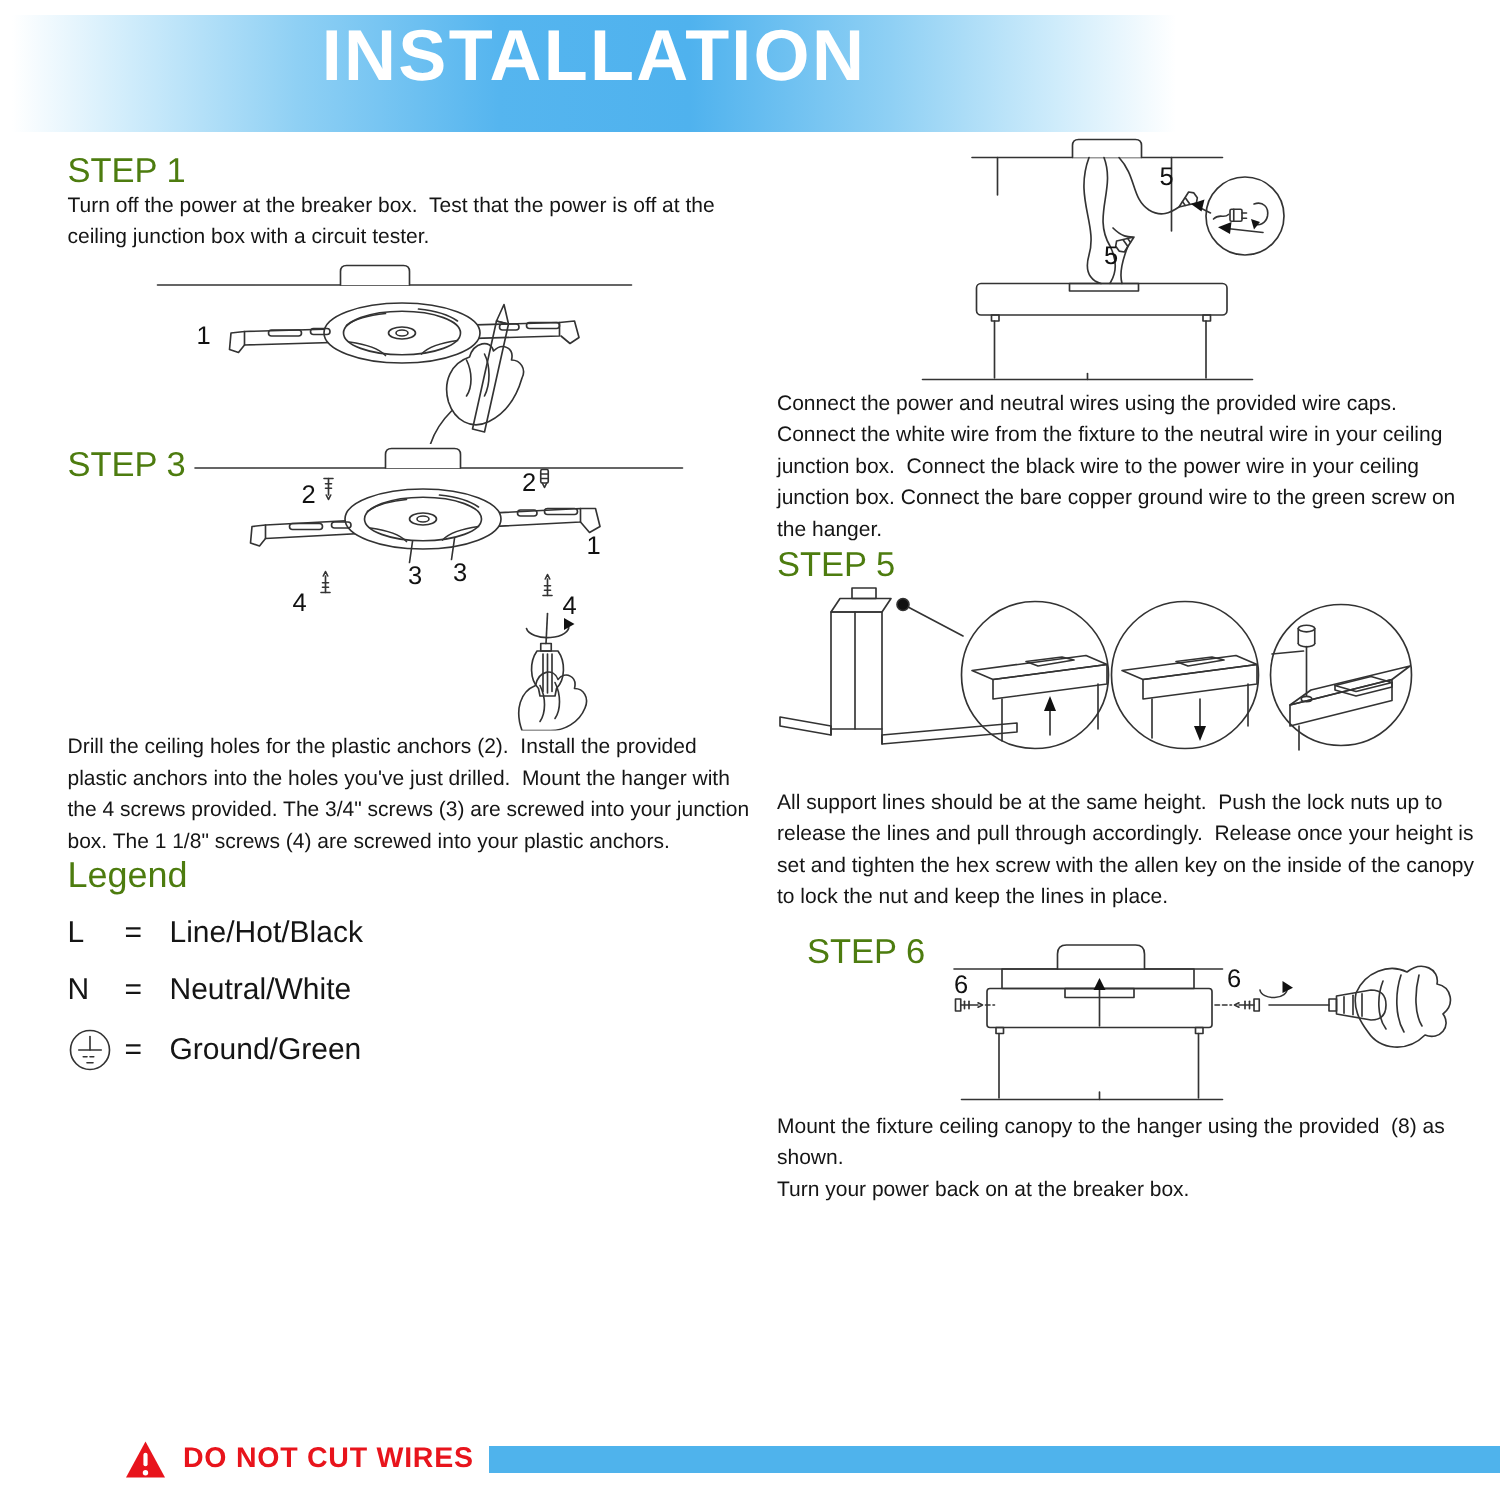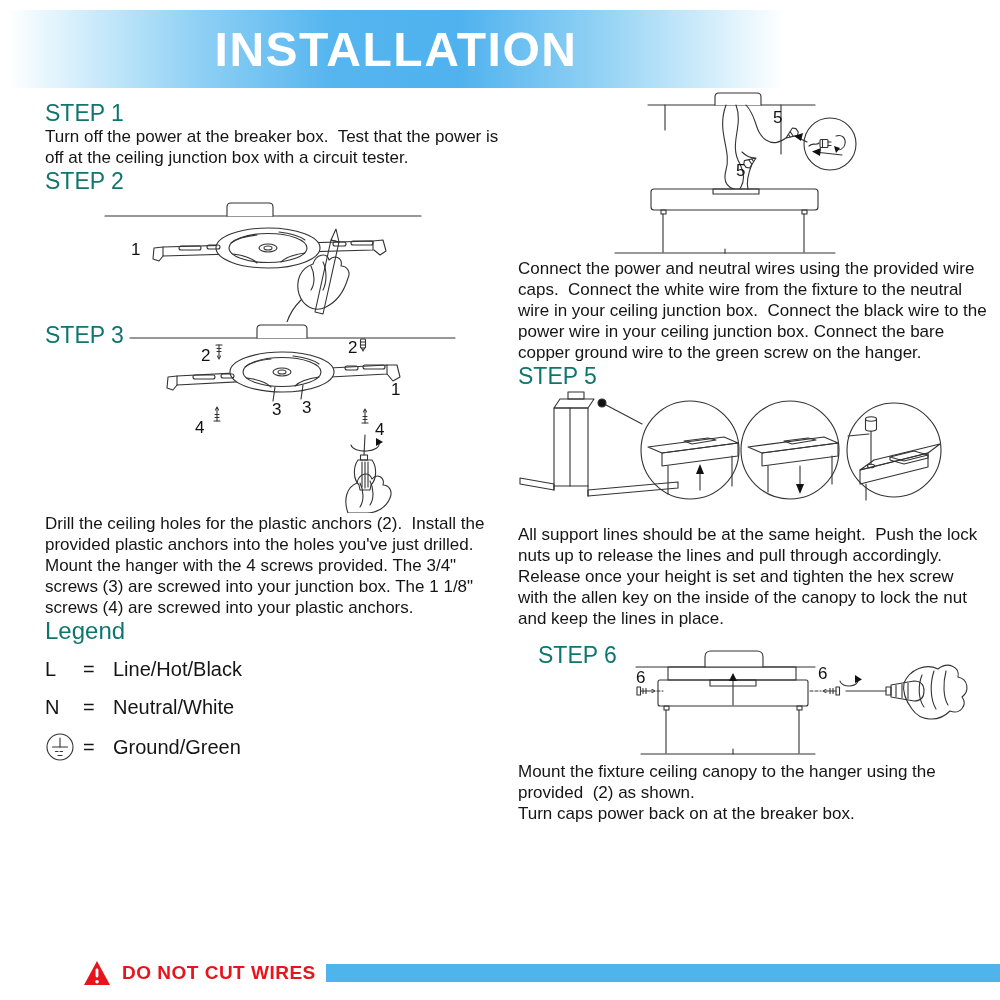--- a/index.html
+++ b/index.html
@@ -3,30 +3,30 @@
 <meta charset="utf-8">
 <style>
   html,body{margin:0;padding:0;}
   body{
     width:1000px;height:1000px;background:#ffffff;position:relative;
     font-family:"Liberation Sans", sans-serif;color:#151515;overflow:hidden;
   }
   .header{
     position:absolute;top:10px;left:0;width:792px;height:78px;
     background:linear-gradient(90deg,#ffffff 1%,#cfecfb 11%,#8fd0f4 25%,#55b5ef 42%,#4fb2ee 58%,#8fd0f4 75%,#cfecfb 89%,#ffffff 99%);
-    display:flex;align-items:center;justify-content:center;
+    display:flex;justify-content:center;
   }
   .header h1{margin:0;color:#ffffff;font-size:48px;font-weight:bold;letter-spacing:1.5px;}
   .col{position:absolute;top:100px;}
   .col-left{left:45px;width:455px;}
   .col-right{left:518px;width:470px;}
-  h2.step-h{margin:0;font-size:23px;line-height:26px;font-weight:400;color:#0f766e;}
+  h2.step-h{margin:0;font-size:23px;line-height:26px;font-weight:400;color:#4d7c0f;}
   .mt12{margin-top:12px}.mt13{margin-top:13px}.mt15{margin-top:15px}.mt16{margin-top:16px}
   .mt42{margin-top:42px}.mt9{margin-top:9px}.mt5{margin-top:5px}.mt8{margin-top:8px}.mt2{margin-top:2px}
-  p.body{margin:0;font-size:17px;line-height:21px;white-space:pre-wrap;}
+  p.body{margin:0;font-size:14px;line-height:21px;white-space:pre-wrap;}
   svg.fig{display:block;}
   .fig path,.fig line,.fig rect,.fig ellipse,.fig circle,.fig polygon,.fig polyline{
     stroke:#333;stroke-width:1.1;fill:none;stroke-linecap:round;stroke-linejoin:round;
   }
   .fig text{fill:#111;stroke:none;font-size:17px;font-family:"Liberation Sans",sans-serif;}
   .ovl2{margin-top:2px}
   .ovlneg7{margin-top:-7px}
   .ovlneg27{margin-top:-27px}
   .ovlneg8{margin-top:-8px}
   .ovl1{margin-top:1px}
@@ -43,21 +43,20 @@
 
 <div class="header">
   <h1>INSTALLATION</h1>
 </div>
 
 <div class="col col-left">
 
   <h2 class="step-h mt12">STEP 1</h2>
   <p class="body mt13">Turn off the power at the breaker box.  Test that the power is off at the ceiling junction box with a circuit tester.</p>
 
-  <h2 class="step-h mt12">STEP 2</h2>
   <svg class="fig ovl2" width="455" height="126" viewBox="0 0 455 126">
     <defs>
         <pattern id="h2" width="9" height="13" patternUnits="userSpaceOnUse">
           <line x1="0" y1="13" x2="9" y2="0"></line>
         </pattern>
       </defs>
     <g>
       <rect x="60" y="7" width="122" height="13" style="stroke:none" fill="url(#h2)"></rect>
       <rect x="228" y="7" width="148" height="13" style="stroke:none" fill="url(#h2)"></rect>
       <line x1="60" y1="20" x2="376" y2="20"></line>
@@ -367,23 +366,23 @@
       <path d="M373,44 L396,40 C403,40 406,44 406,50 C406,56 403,60 396,60 L373,56 Z"></path>
       <line x1="378" y1="44.5" x2="378" y2="55.5"></line>
       <line x1="384" y1="43.5" x2="384" y2="56.5"></line>
       <line x1="390" y1="42.5" x2="390" y2="57.5"></line>
       <path d="M386,42 C392,28 408,22 420,28 C430,20 442,26 440,36 C450,38 452,50 444,56 C450,64 442,74 432,70 C420,82 402,80 394,68 C388,60 384,52 386,42 Z"></path>
       <path d="M404,34 C400,44 400,58 406,66"></path>
       <path d="M416,30 C412,42 412,58 418,68"></path>
       <path d="M428,30 C425,42 425,56 430,64"></path>
     </g>
   </svg>
-  <p class="body mt9">Mount the fixture ceiling canopy to the hanger using the provided  (2) as shown.</p>
-
-  <p class="body mt2">Turn caps power back on at the breaker box.</p>
+  <p class="body mt9">Mount the fixture ceiling canopy to the hanger using the provided  (8) as shown.</p>
+
+  <p class="body mt2">Turn your power back on at the breaker box.</p>
 </div>
 
 <div class="warning">
   <span style="margin-left:37px;display:inline-flex;">
     <svg width="30" height="28" viewBox="0 0 30 28">
       <polygon points="15,2 28,26 2,26" fill="#E8141C"></polygon>
       <rect x="13.6" y="9.5" width="2.8" height="9" rx="1.4" fill="#ffffff"></rect>
       <circle cx="15" cy="22.8" r="1.8" fill="#ffffff"></circle>
     </svg>
   </span>

